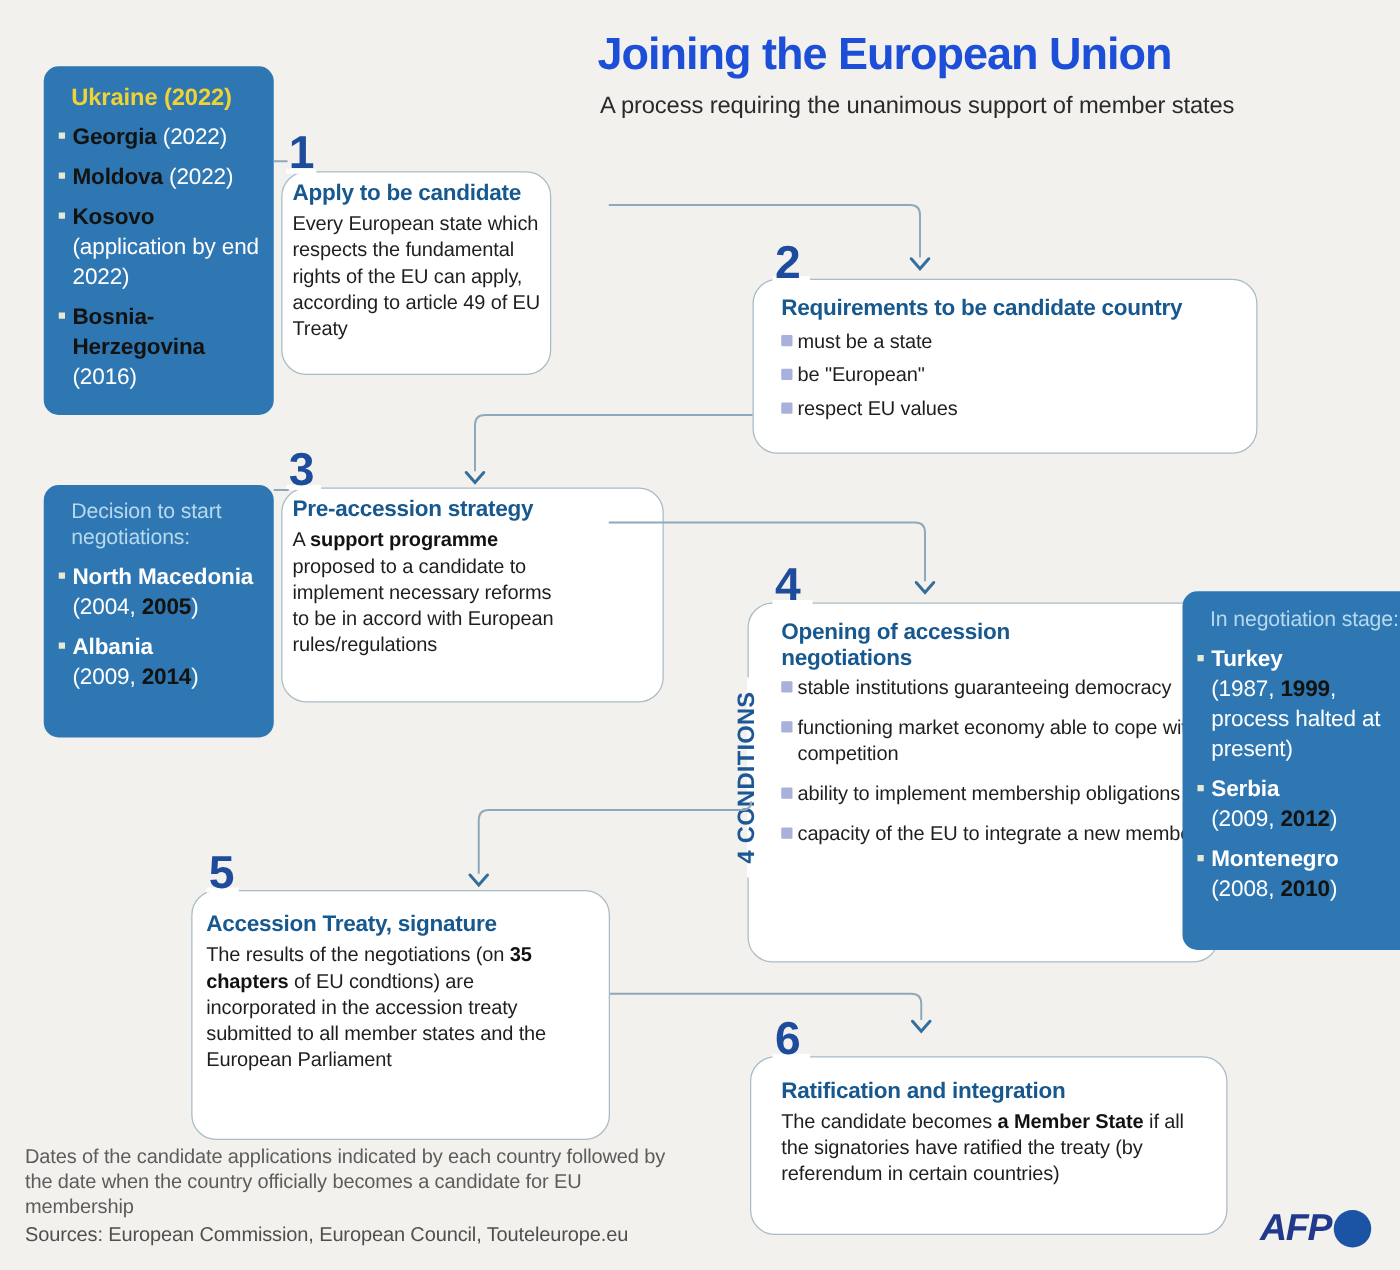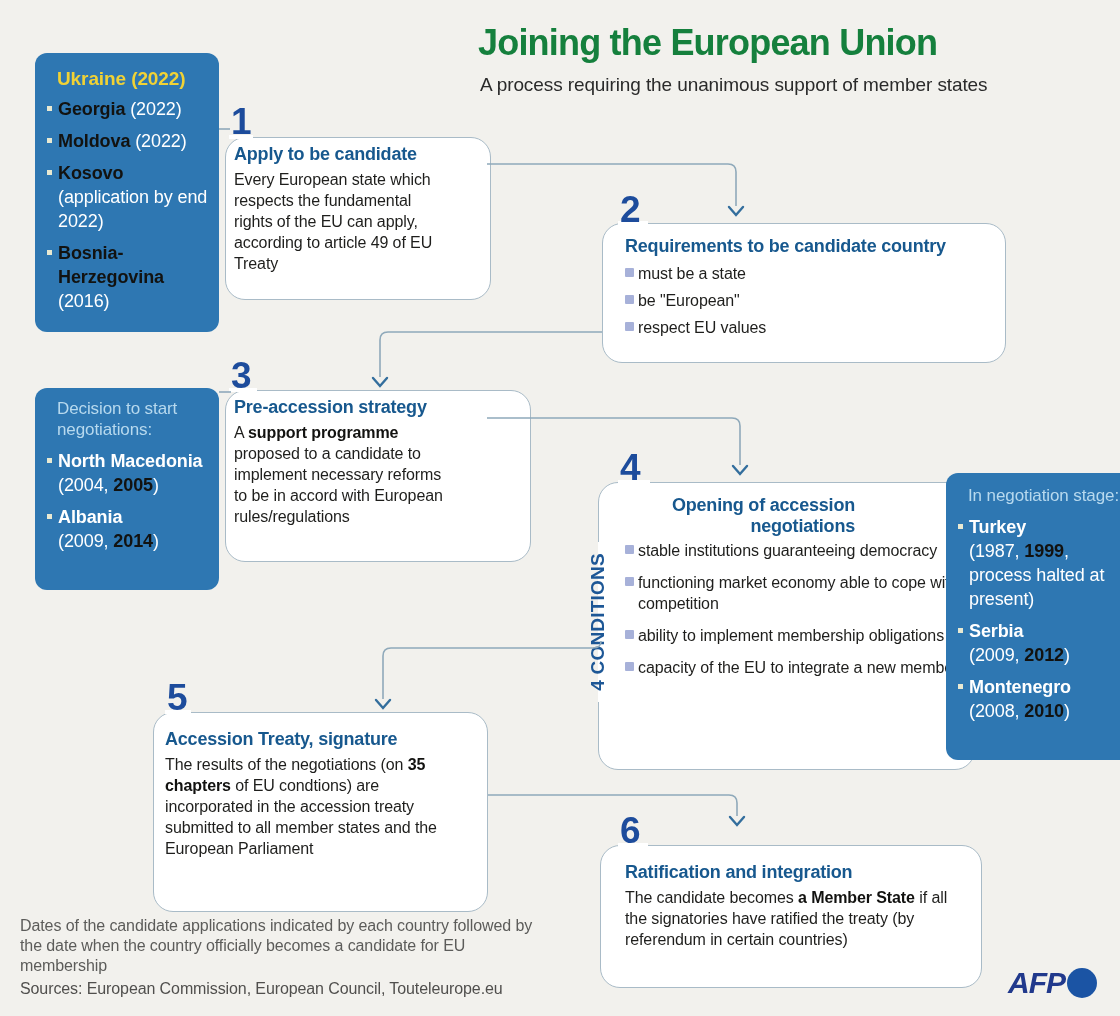--- a/index.html
+++ b/index.html
@@ -1,50 +1,50 @@
 <!DOCTYPE html>
 <html><head>
 <meta charset="utf-8">
 <style>
   html,body{margin:0;padding:0;}
   body{font-family:"Liberation Sans","DejaVu Sans",sans-serif;}
   #canvas{position:relative;width:1120px;height:1016px;background:#f2f1ed;overflow:hidden;letter-spacing:-0.1px;}
 
   
-  .title{position:absolute;left:478px;top:22px;font-size:36px;font-weight:bold;color:#15803d;letter-spacing:-0.8px;}
+  .title{position:absolute;left:478px;top:22px;font-size:36px;font-weight:bold;color:#1d4ed8;letter-spacing:-0.8px;}
   .subtitle{position:absolute;left:480px;top:74px;font-size:19px;color:#2a2a2a;text-align:center;}
 
   
   .bluebox{position:absolute;background:#2e77b2;border-radius:12px;color:#ffffff;z-index:10;box-sizing:border-box;}
   .bluebox .hl{color:#f0d235;font-weight:bold;font-size:19px;line-height:24px;margin:0 0 6px 10px;}
   .bluebox .plabel{color:#b7d9ee;font-size:17px;line-height:21px;margin:0 0 9px 10px;}
   .b-item{display:flex;gap:6px;margin-bottom:8px;font-size:18px;line-height:24px;}
   .b-item .sq{width:5px;height:5px;background:#e8e9d2;margin-top:9px;flex-shrink:0;}
   .b-item .txt{flex:1;}
   .b-item .nm{font-weight:bold;display:block;}
   #applicants-box{left:35px;top:53px;width:184px;height:279px;padding:14px 10px 10px 12px;}
   #negotiations-box{left:35px;top:388px;width:184px;height:202px;padding:10px 10px 8px 12px;}
   #stage-box{left:946px;top:473px;width:189px;height:287px;padding:12px 8px 8px 12px;}
 
   
   .stepbox{position:absolute;background:#ffffff;border:1.5px solid #a9bbc7;border-radius:20px;box-sizing:border-box;z-index:1;}
-  #step1-box{left:225px;top:137px;width:266px;height:163px;padding:6px 8px 0 8px;}
+  #step1-box{left:225px;top:137px;width:216px;height:163px;padding:6px 8px 0 8px;}
   #step2-box{left:602px;top:223px;width:404px;height:140px;padding:12px 8px 0 22px;}
   #step3-box{left:225px;top:390px;width:306px;height:172px;padding:6px 6px 0 8px;}
   #step4-box{left:598px;top:482px;width:377px;height:288px;padding:12px 6px 0 26px;}
   #step5-box{left:153px;top:712px;width:335px;height:200px;padding:16px 8px 0 11px;}
   #step6-box{left:600px;top:845px;width:382px;height:143px;padding:16px 8px 0 24px;}
 
   .step-title{font-size:18px;font-weight:bold;color:#17588e;line-height:1.15;letter-spacing:-0.2px;margin-bottom:4px;}
   .nowrap{white-space:nowrap;}
   .step-body{font-size:16px;line-height:21px;color:#1e1e1c;}
   .b{font-weight:bold;color:#121210;}
   #step1-box .step-body{width:212px;}
   #step3-box .step-body{width:224px;}
-  #step4-box .step-title{max-width:230px;text-align:right;}
+  #step4-box .step-title{max-width:230px;}
   #step5-box .step-body{width:272px;}
   #step6-box .step-body{width:338px;}
 
   .w-item{display:flex;gap:4px;font-size:16px;line-height:21px;color:#1e1e1c;}
   .w-item .sq{width:9px;height:9px;background:#a7b1d9;border-radius:1px;margin-top:5px;flex-shrink:0;}
   #step2-box .w-item{margin-top:6px;}
   #step4-box .w-item{margin-top:4px;margin-bottom:11px;}
 
   
   .stepnum{position:absolute;font-size:37px;line-height:1;font-weight:bold;color:#1d4c9c;z-index:45;}

